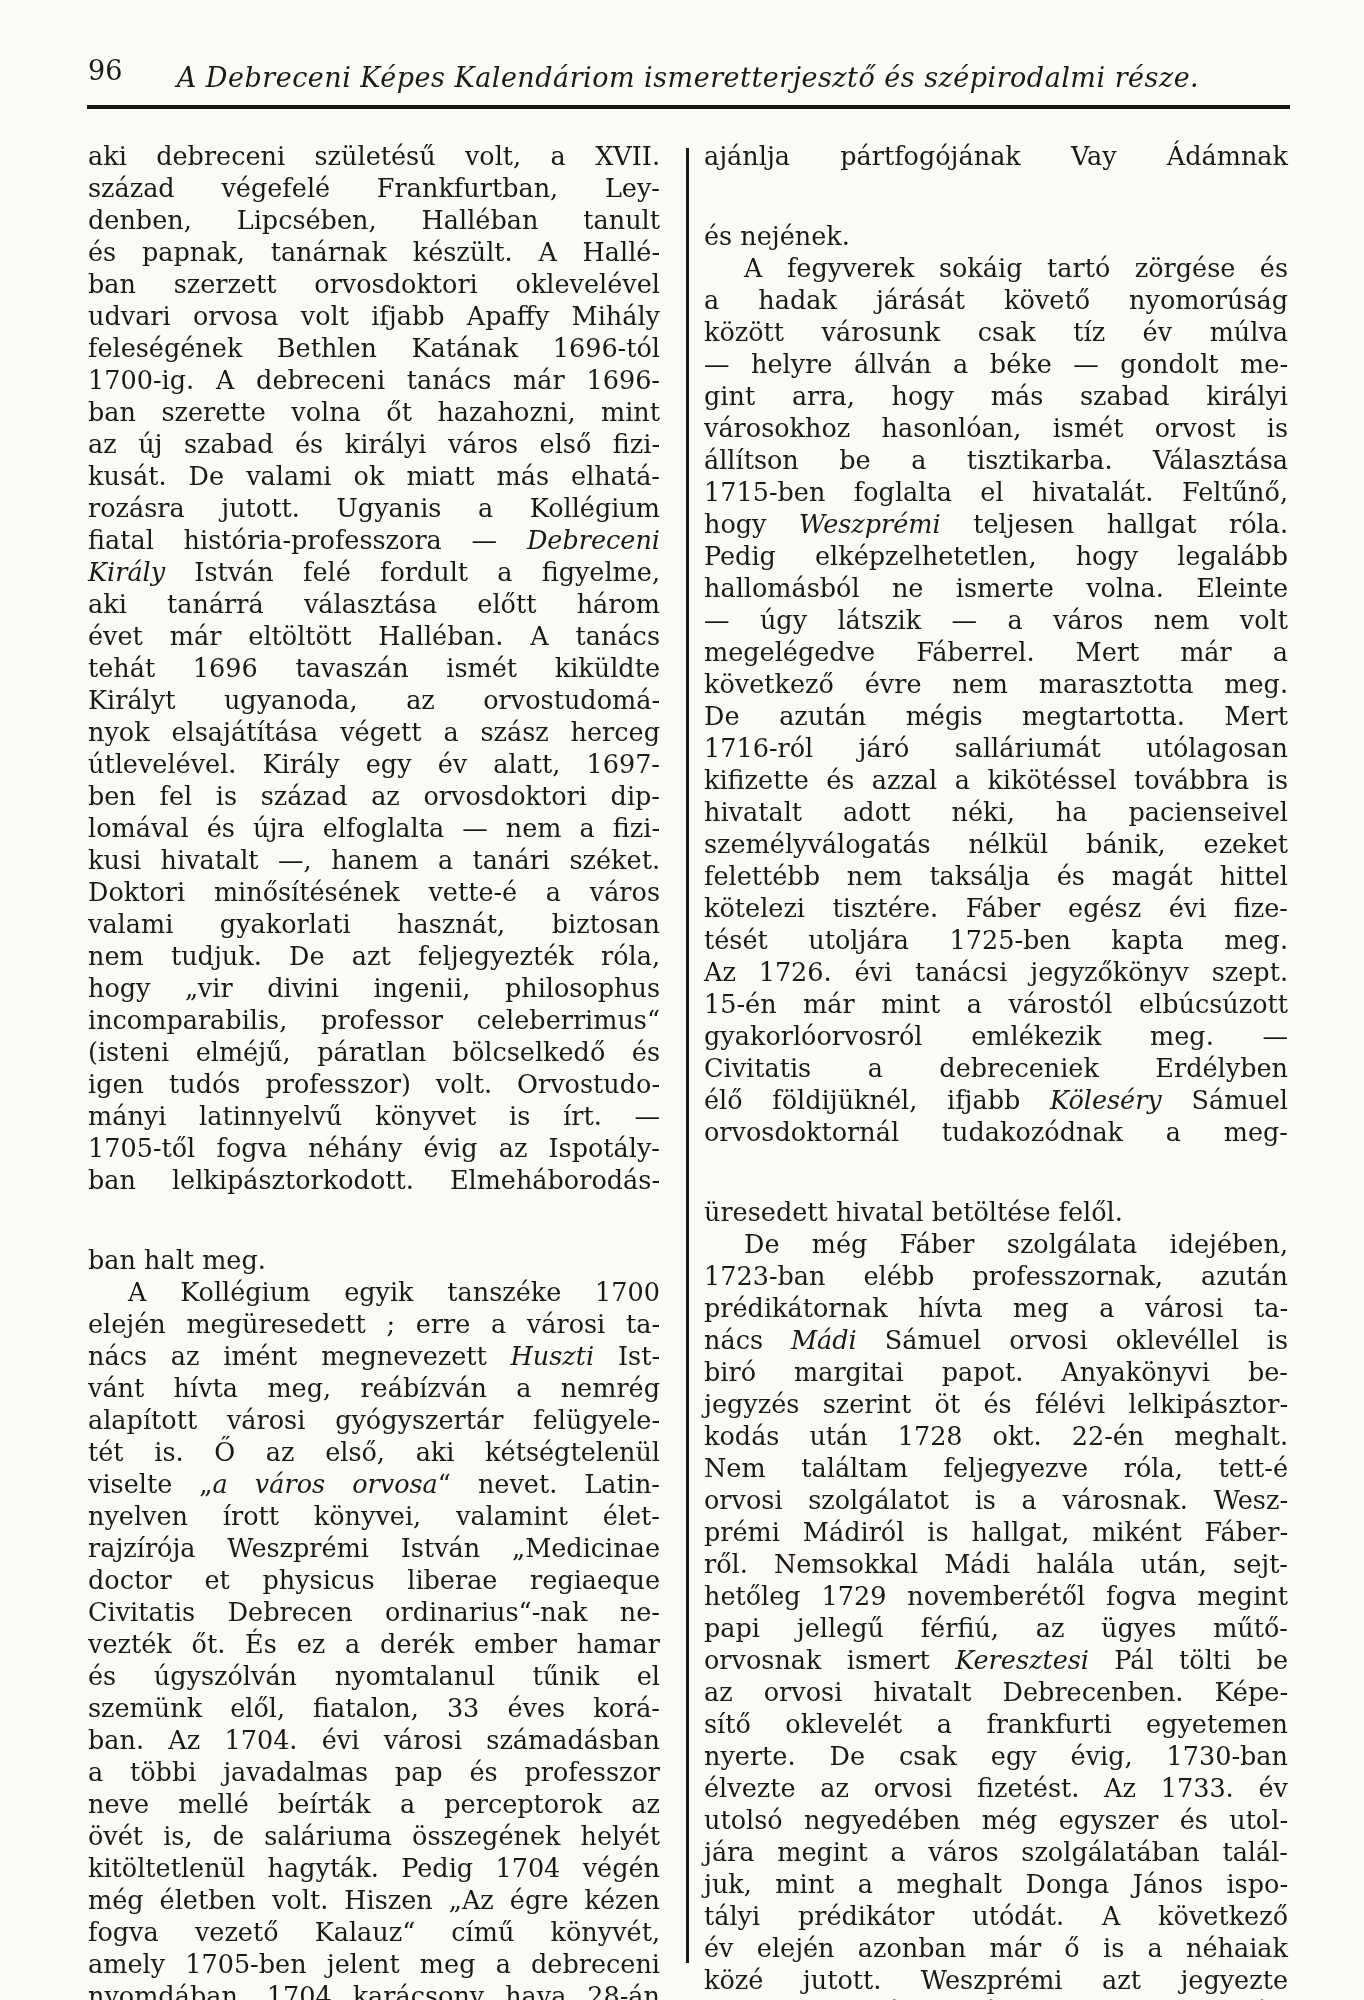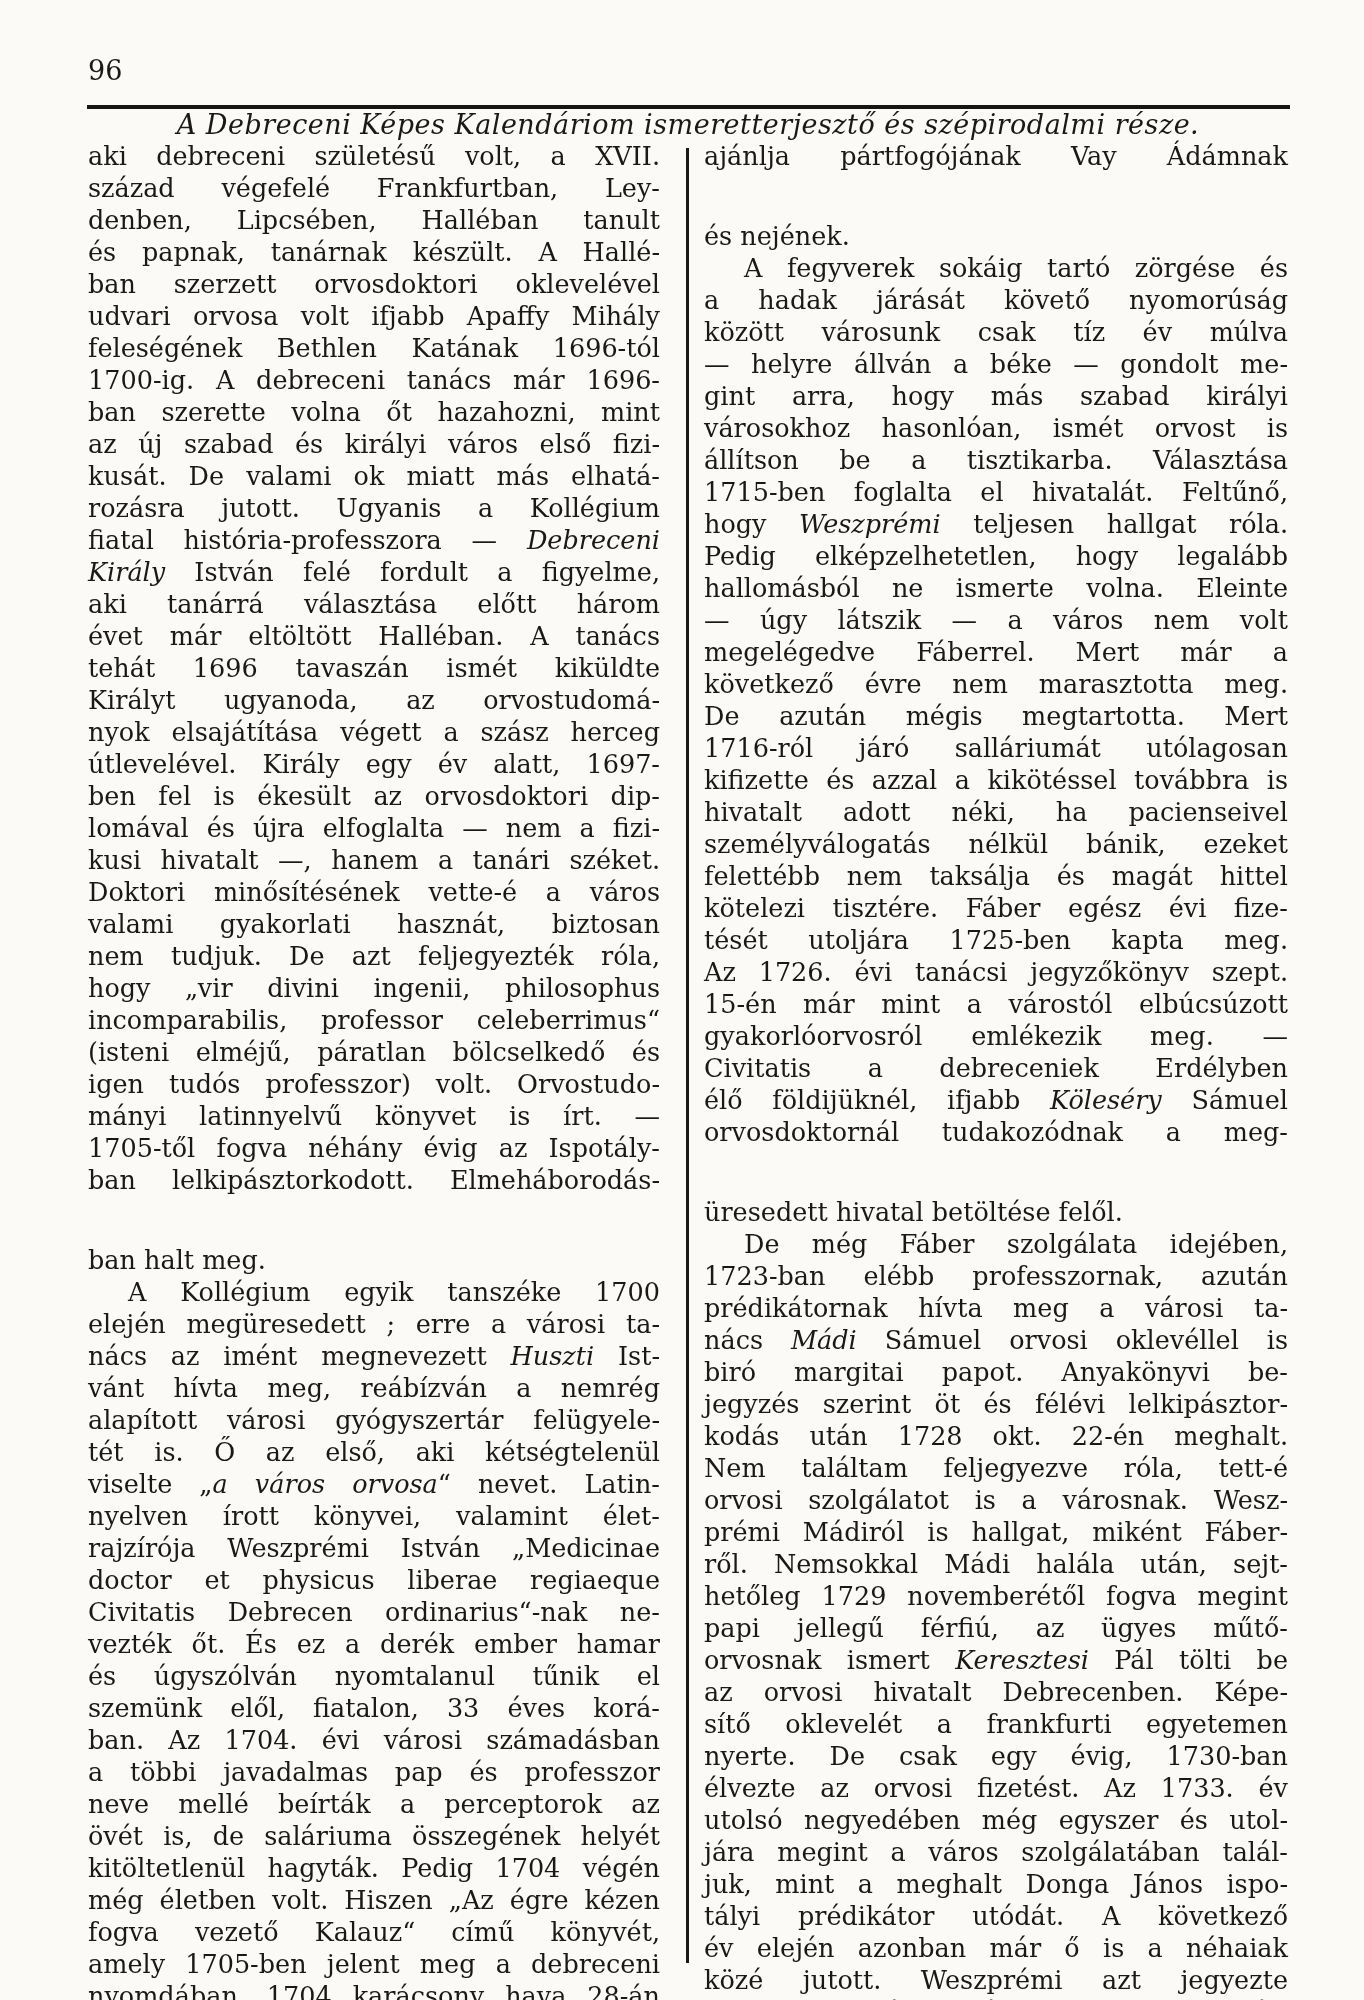--- a/index.html
+++ b/index.html
@@ -23,21 +23,20 @@
     position: absolute;
     left: 88px;
     top: 62px;
     width: 1200px;
     text-align: center;
     font-style: italic;
     font-size: 27px;
     line-height: 32px;
     letter-spacing: 0.5px;
     white-space: nowrap;
-    margin-top: 47px;
   }
   .rule {
     position: absolute;
     left: 87px;
     top: 105px;
     width: 1203px;
     height: 3.5px;
     background: #171513;
   }
   .divider {
@@ -89,21 +88,21 @@
       <div class="line">kusát. De valami ok miatt más elhatá-</div>
       <div class="line">rozásra jutott. Ugyanis a Kollégium</div>
       <div class="line">fiatal história-professzora — <i>Debreceni</i></div>
       <div class="line"><i>Király</i> István felé fordult a figyelme,</div>
       <div class="line">aki tanárrá választása előtt három</div>
       <div class="line">évet már eltöltött Halléban. A tanács</div>
       <div class="line">tehát 1696 tavaszán ismét kiküldte</div>
       <div class="line">Királyt ugyanoda, az orvostudomá-</div>
       <div class="line">nyok elsajátítása végett a szász herceg</div>
       <div class="line">útlevelével. Király egy év alatt, 1697-</div>
-      <div class="line">ben fel is ékesült az orvosdoktori dip-</div>
+      <div class="line">ben fel is század az orvosdoktori dip-</div>
       <div class="line">lomával és újra elfoglalta — nem a fizi-</div>
       <div class="line">kusi hivatalt —, hanem a tanári széket.</div>
       <div class="line">Doktori minősítésének vette-é a város</div>
       <div class="line">valami gyakorlati hasznát, biztosan</div>
       <div class="line">nem tudjuk. De azt feljegyezték róla,</div>
       <div class="line">hogy „vir divini ingenii, philosophus</div>
       <div class="line">incomparabilis, professor celeberrimus“</div>
       <div class="line">(isteni elméjű, páratlan bölcselkedő és</div>
       <div class="line">igen tudós professzor) volt. Orvostudo-</div>
       <div class="line">mányi latinnyelvű könyvet is írt. —</div>

